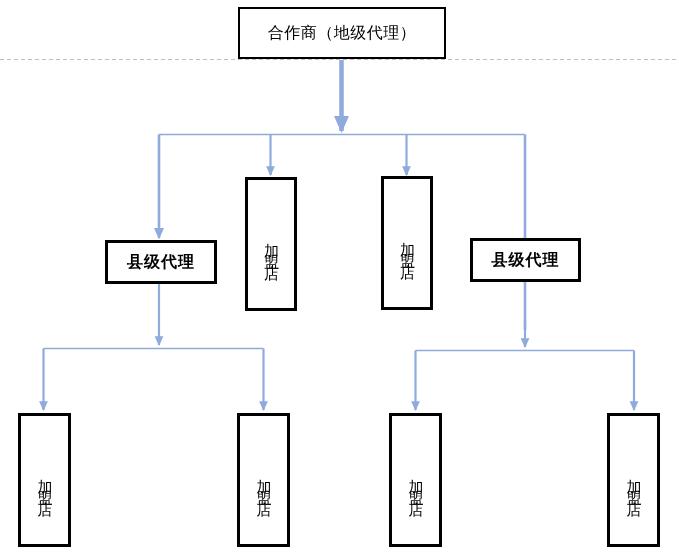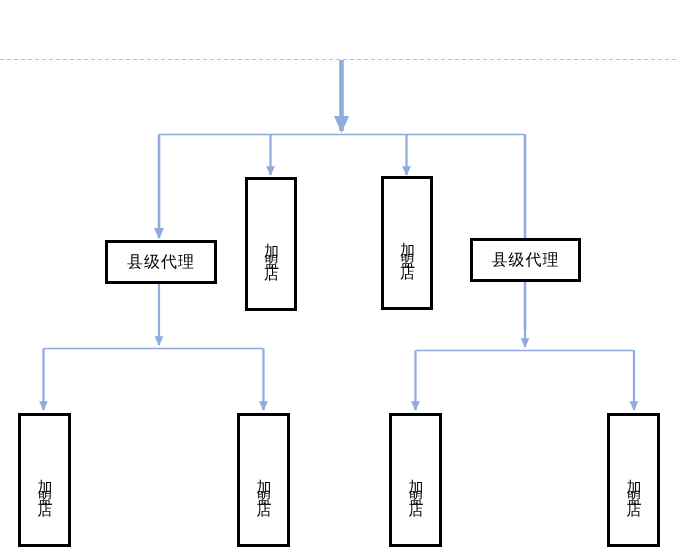--- a/index.html
+++ b/index.html
@@ -50,20 +50,21 @@
     writing-mode: vertical-rl;
     text-orientation: upright;
     letter-spacing: 11px;
     font-size: 15px;
     white-space: nowrap;
     margin-top: 6px;
   }
   .node-box.wide .node-label {
     font-size: 16px;
     letter-spacing: 1px;
+    font-weight: bold;
   }
   .node-box.root .node-label {
     font-size: 16px;
     letter-spacing: 0.5px;
   }
   .node-box.root {
     border-width: 2px;
   }
 </style>
 </head>
@@ -101,20 +102,23 @@
     <line x1="43.5" y1="348.5" x2="43.5" y2="410" stroke="#8faadc" stroke-width="2.2" marker-end="url(#arrowThin)"></line>
     <line x1="263.5" y1="348.5" x2="263.5" y2="410" stroke="#8faadc" stroke-width="2.2" marker-end="url(#arrowThin)"></line>
 
     <line x1="525" y1="320" x2="525" y2="347" stroke="#8faadc" stroke-width="2.2" marker-end="url(#arrowThin)"></line>
 
     <line x1="415.5" y1="350.5" x2="634" y2="350.5" stroke="#8faadc" stroke-width="1.6"></line>
     <line x1="415.5" y1="350.5" x2="415.5" y2="410" stroke="#8faadc" stroke-width="2.2" marker-end="url(#arrowThin)"></line>
     <line x1="634" y1="350.5" x2="634" y2="410" stroke="#8faadc" stroke-width="2.2" marker-end="url(#arrowThin)"></line>
   </svg>
 
+  <div class="node-box root" style="left:238px; top:7px; width:208px; height:52px;">
+    <span class="node-label">合作商（地级代理）</span>
+  </div>
 
   <div class="node-box wide" style="left:105px; top:240px; width:112px; height:44px;">
     <span class="node-label">县级代理</span>
   </div>
 
   <div class="node-box vertical" style="left:245px; top:177px; width:52px; height:134px;">
     <span class="node-label">加盟店</span>
   </div>
 
   <div class="node-box vertical" style="left:381px; top:176px; width:52px; height:134px;">

